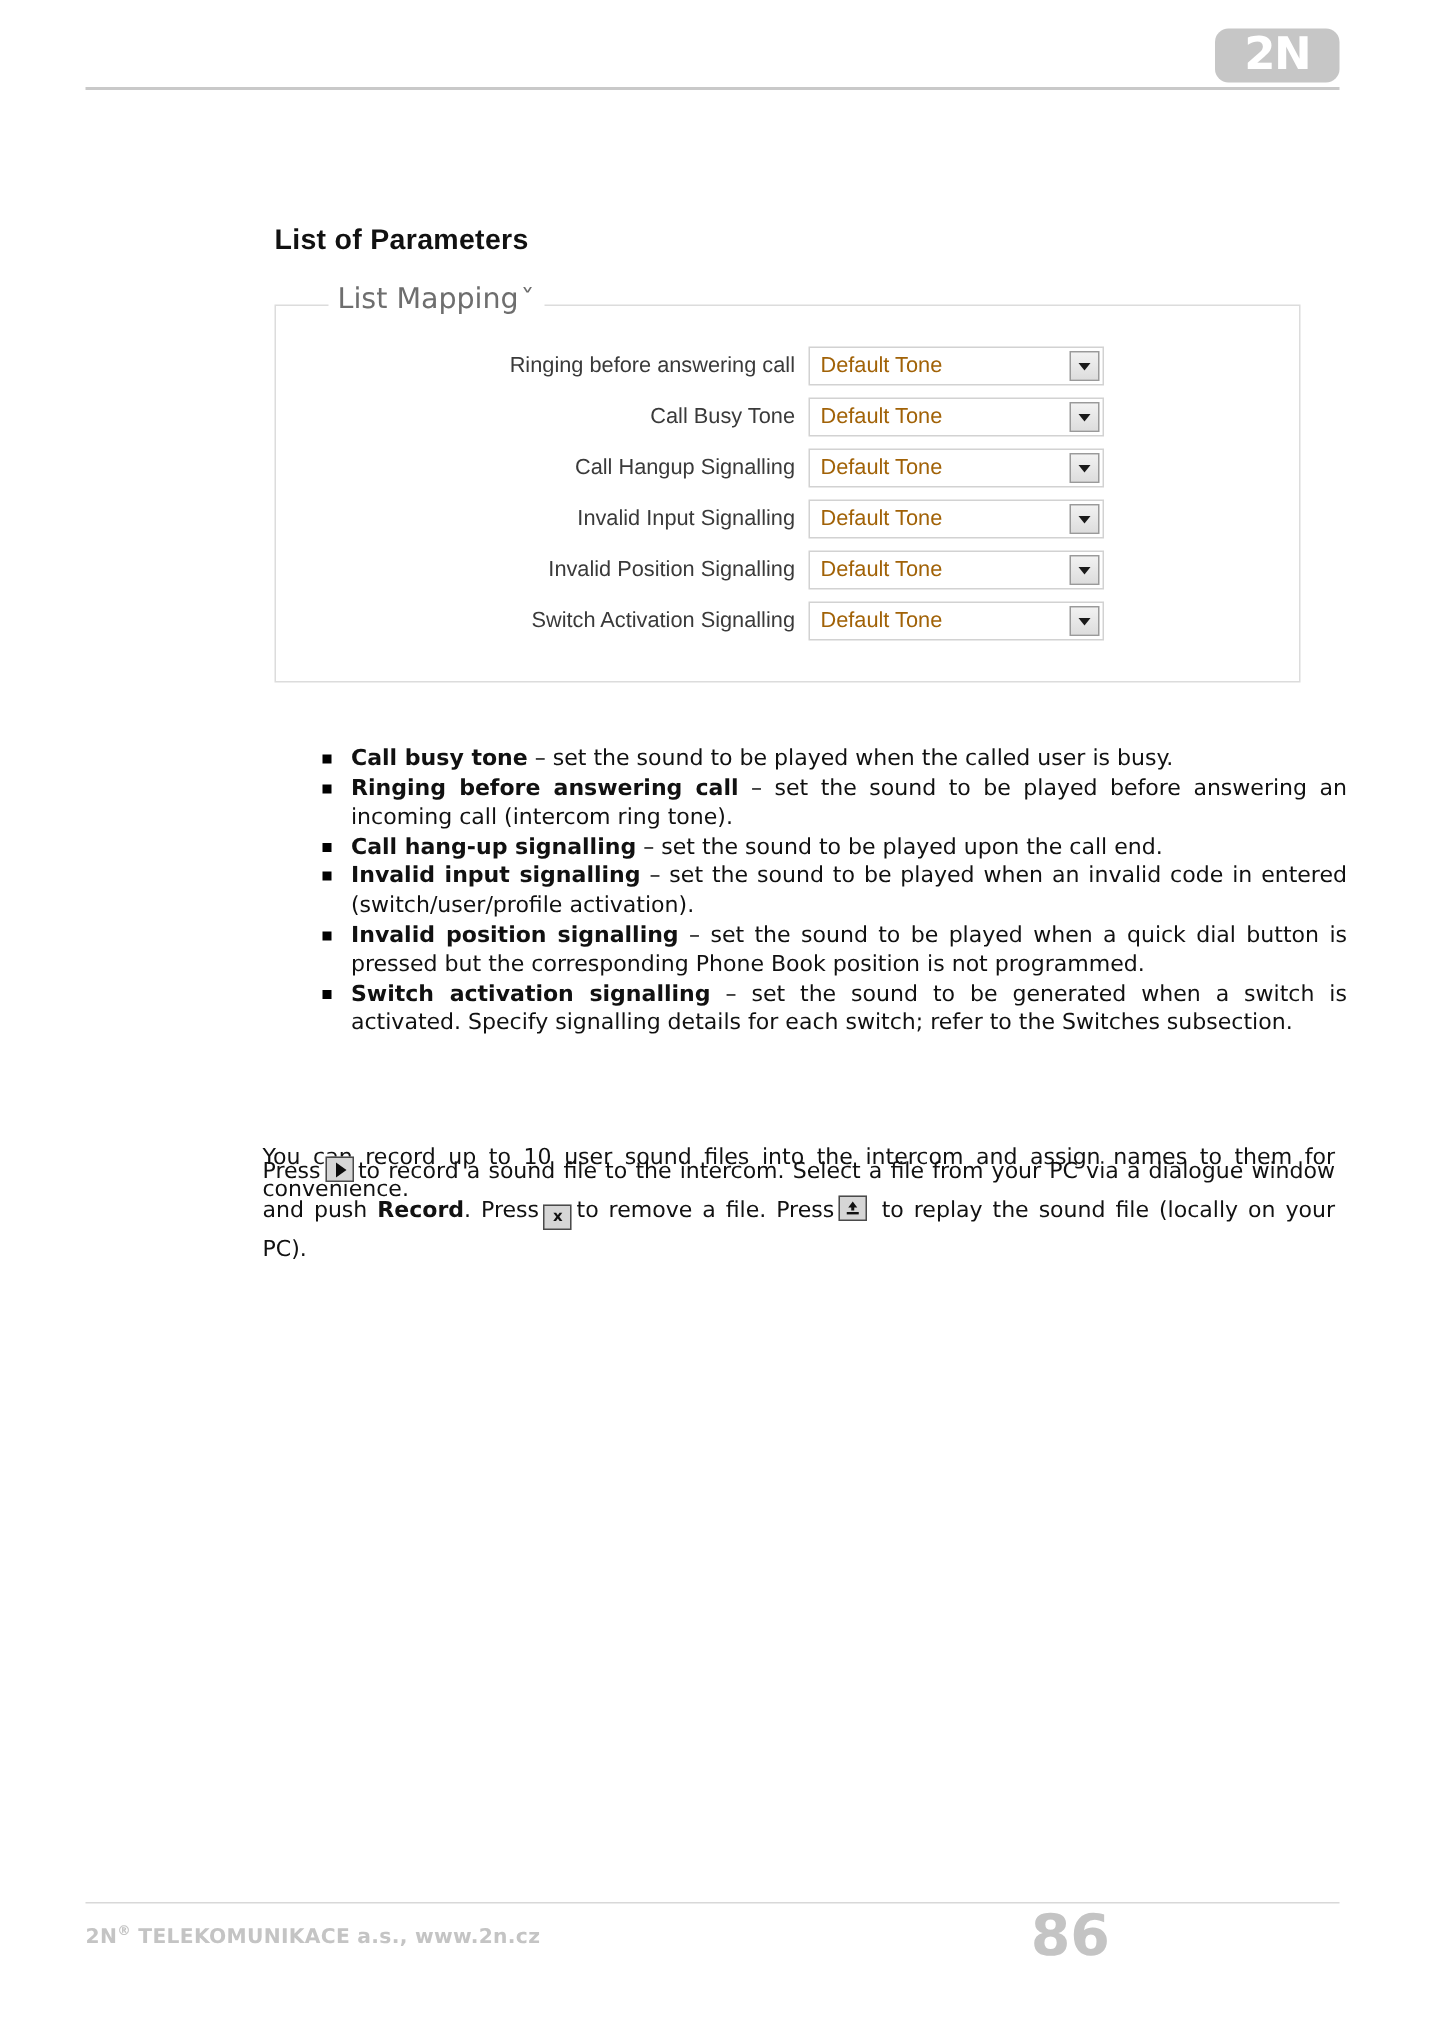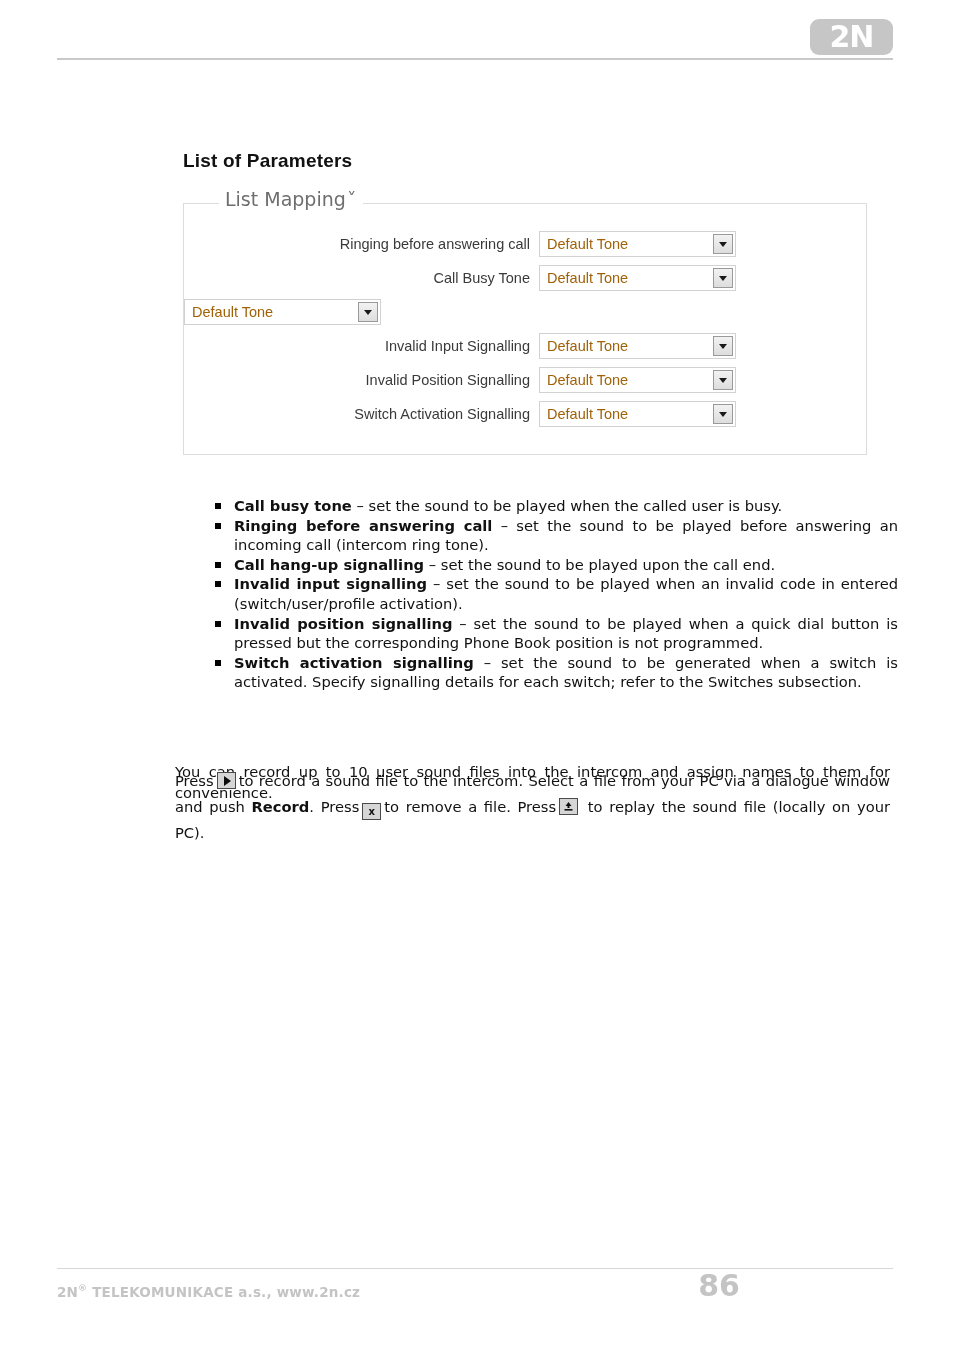--- a/index.html
+++ b/index.html
@@ -271,21 +271,21 @@
   .footer-text sup {
     font-size: 9px;
     vertical-align: super;
   }
   .footer-page {
     position: absolute;
     right: 60px;
     top: 8px;
     font-family: "DejaVu Sans", sans-serif;
     font-weight: bold;
-    font-size: 30px;
+    font-size: 38px;
     color: #c4c4c4;
   }
 </style>
 </head>
 <body>
 
 <div class="page-header">
   <div class="brand-logo">2N</div>
   <div class="header-rule"></div>
 </div>
@@ -311,20 +311,21 @@
 
       <div class="form-row">
         <div class="form-label">Call Busy Tone</div>
         <div class="select-box">
           <span class="select-value">Default Tone</span>
           <span class="select-arrow-btn"></span>
         </div>
       </div>
 
       <div class="form-row">
+        <div class="form-label">Call Hangup Signalling</div>
         <div class="select-box">
           <span class="select-value">Default Tone</span>
           <span class="select-arrow-btn"></span>
         </div>
       </div>
 
       <div class="form-row">
         <div class="form-label">Invalid Input Signalling</div>
         <div class="select-box">
           <span class="select-value">Default Tone</span>

